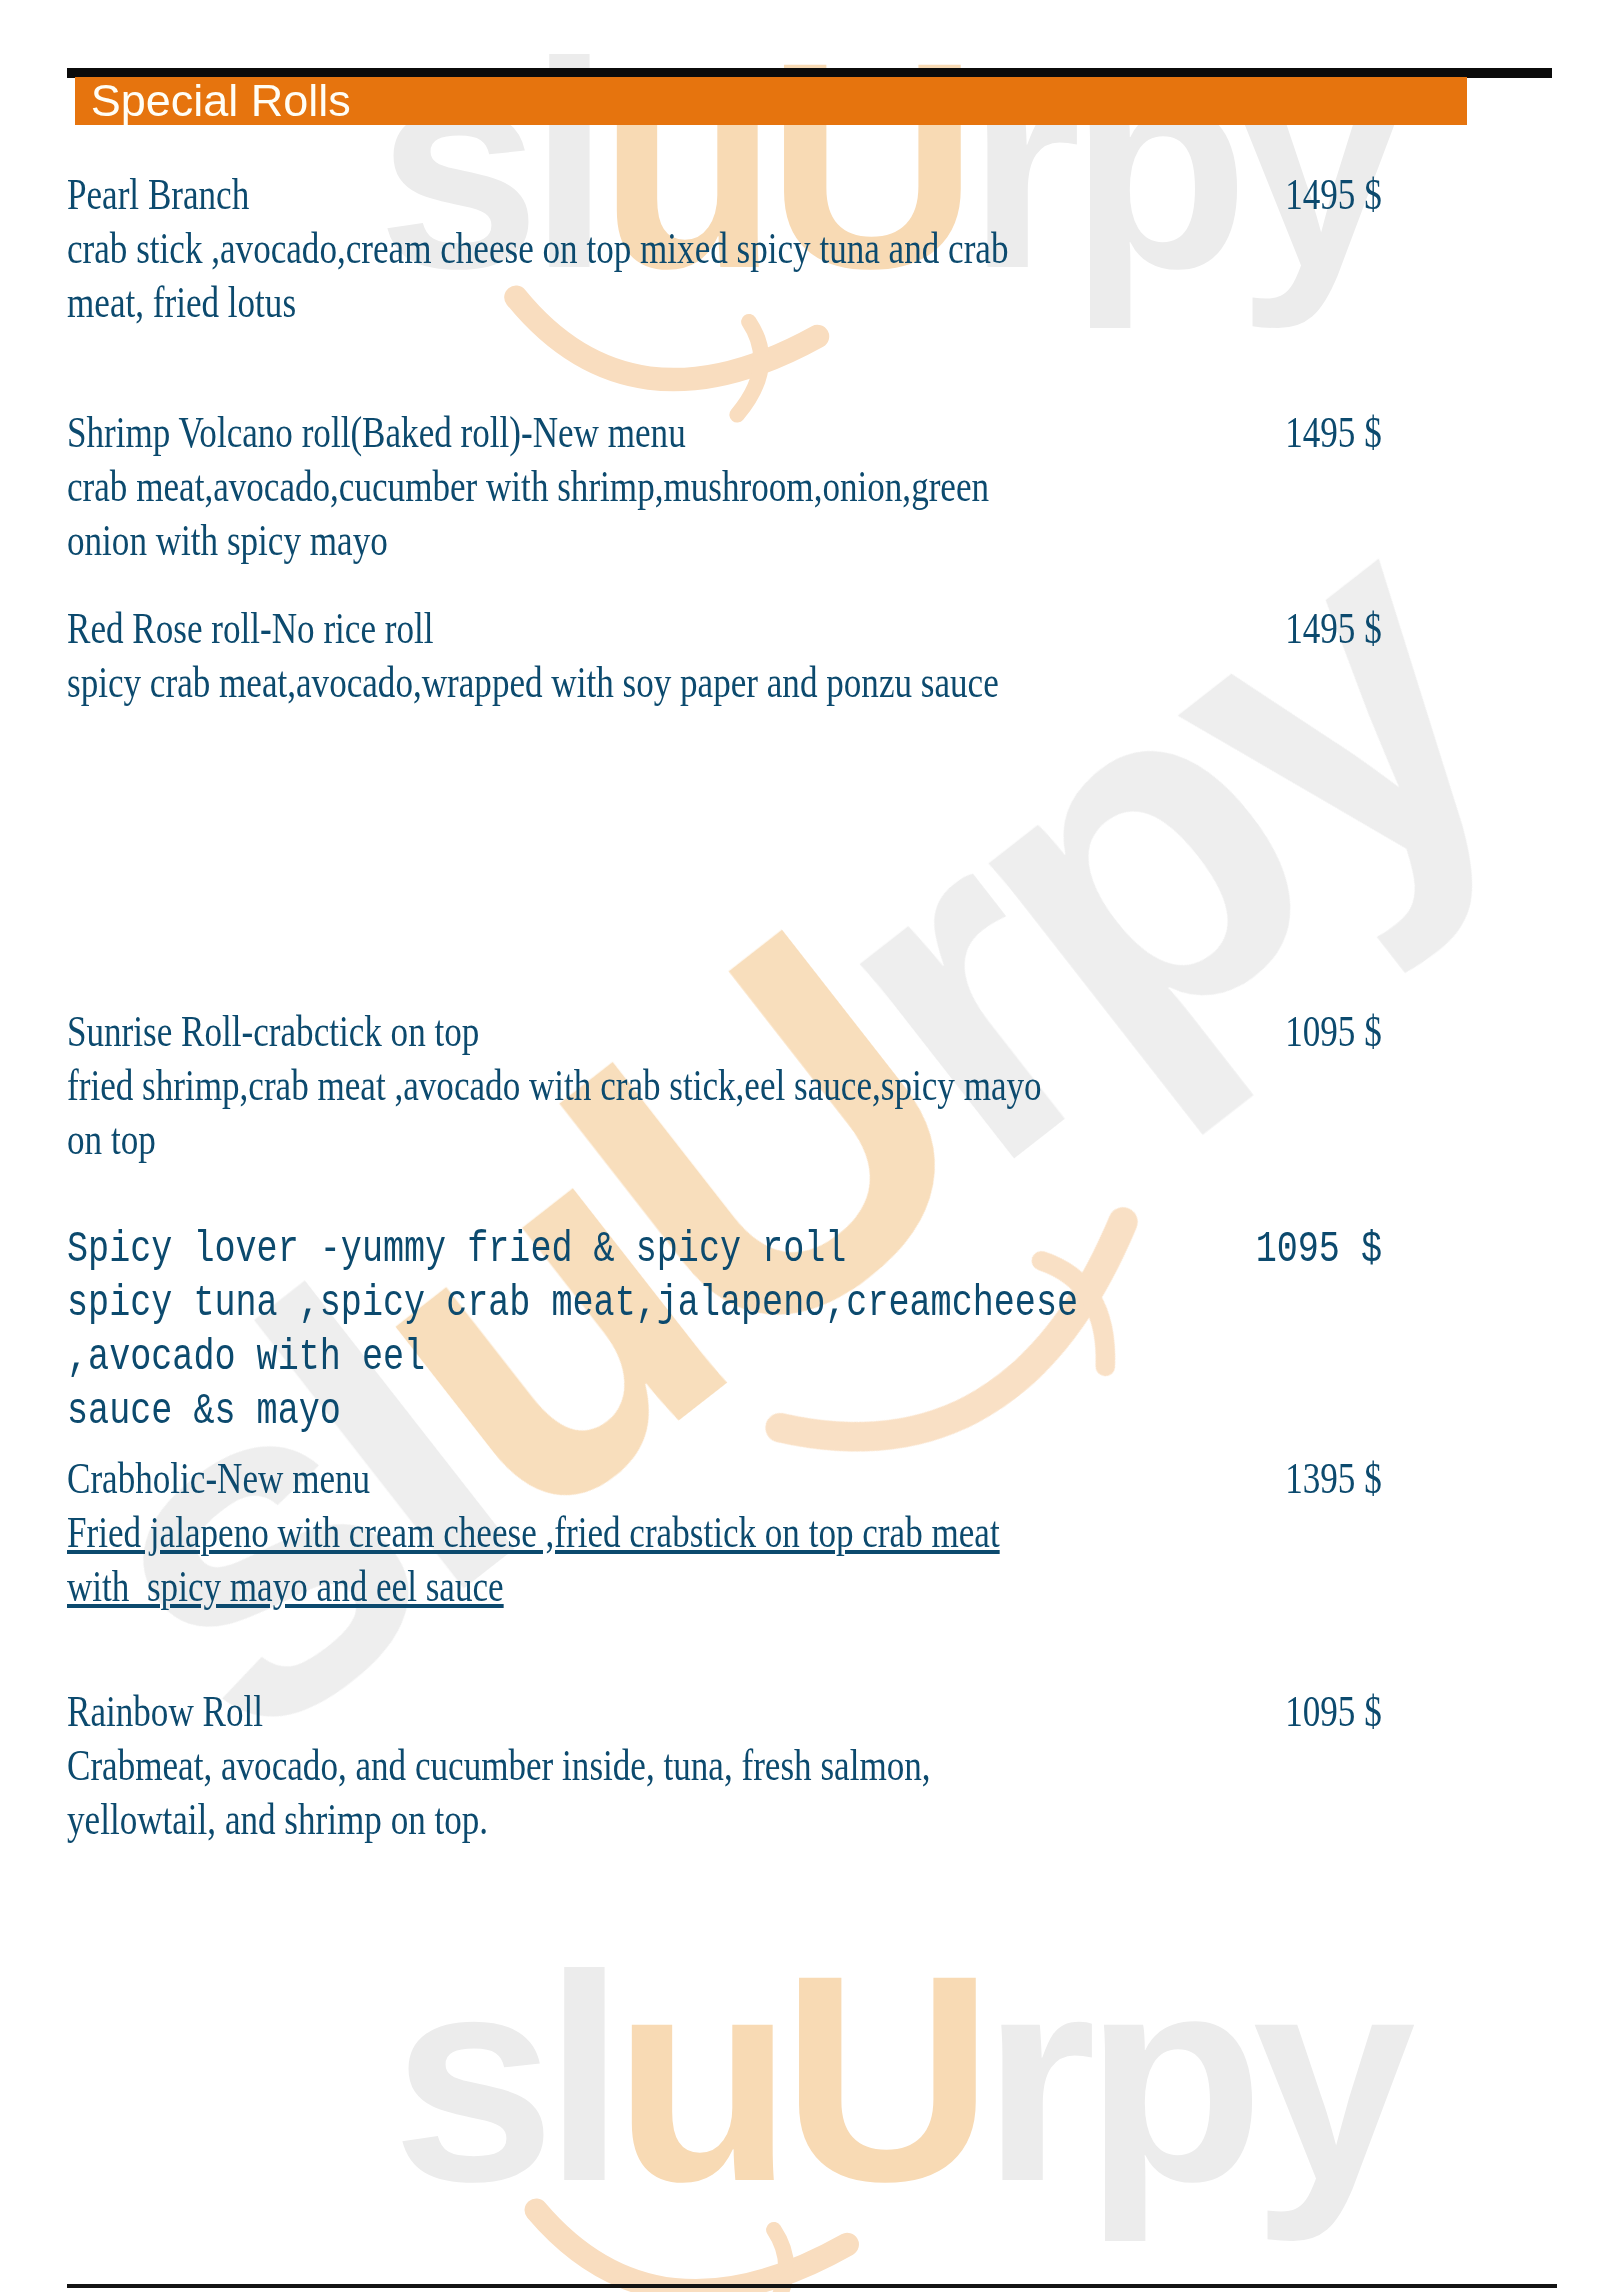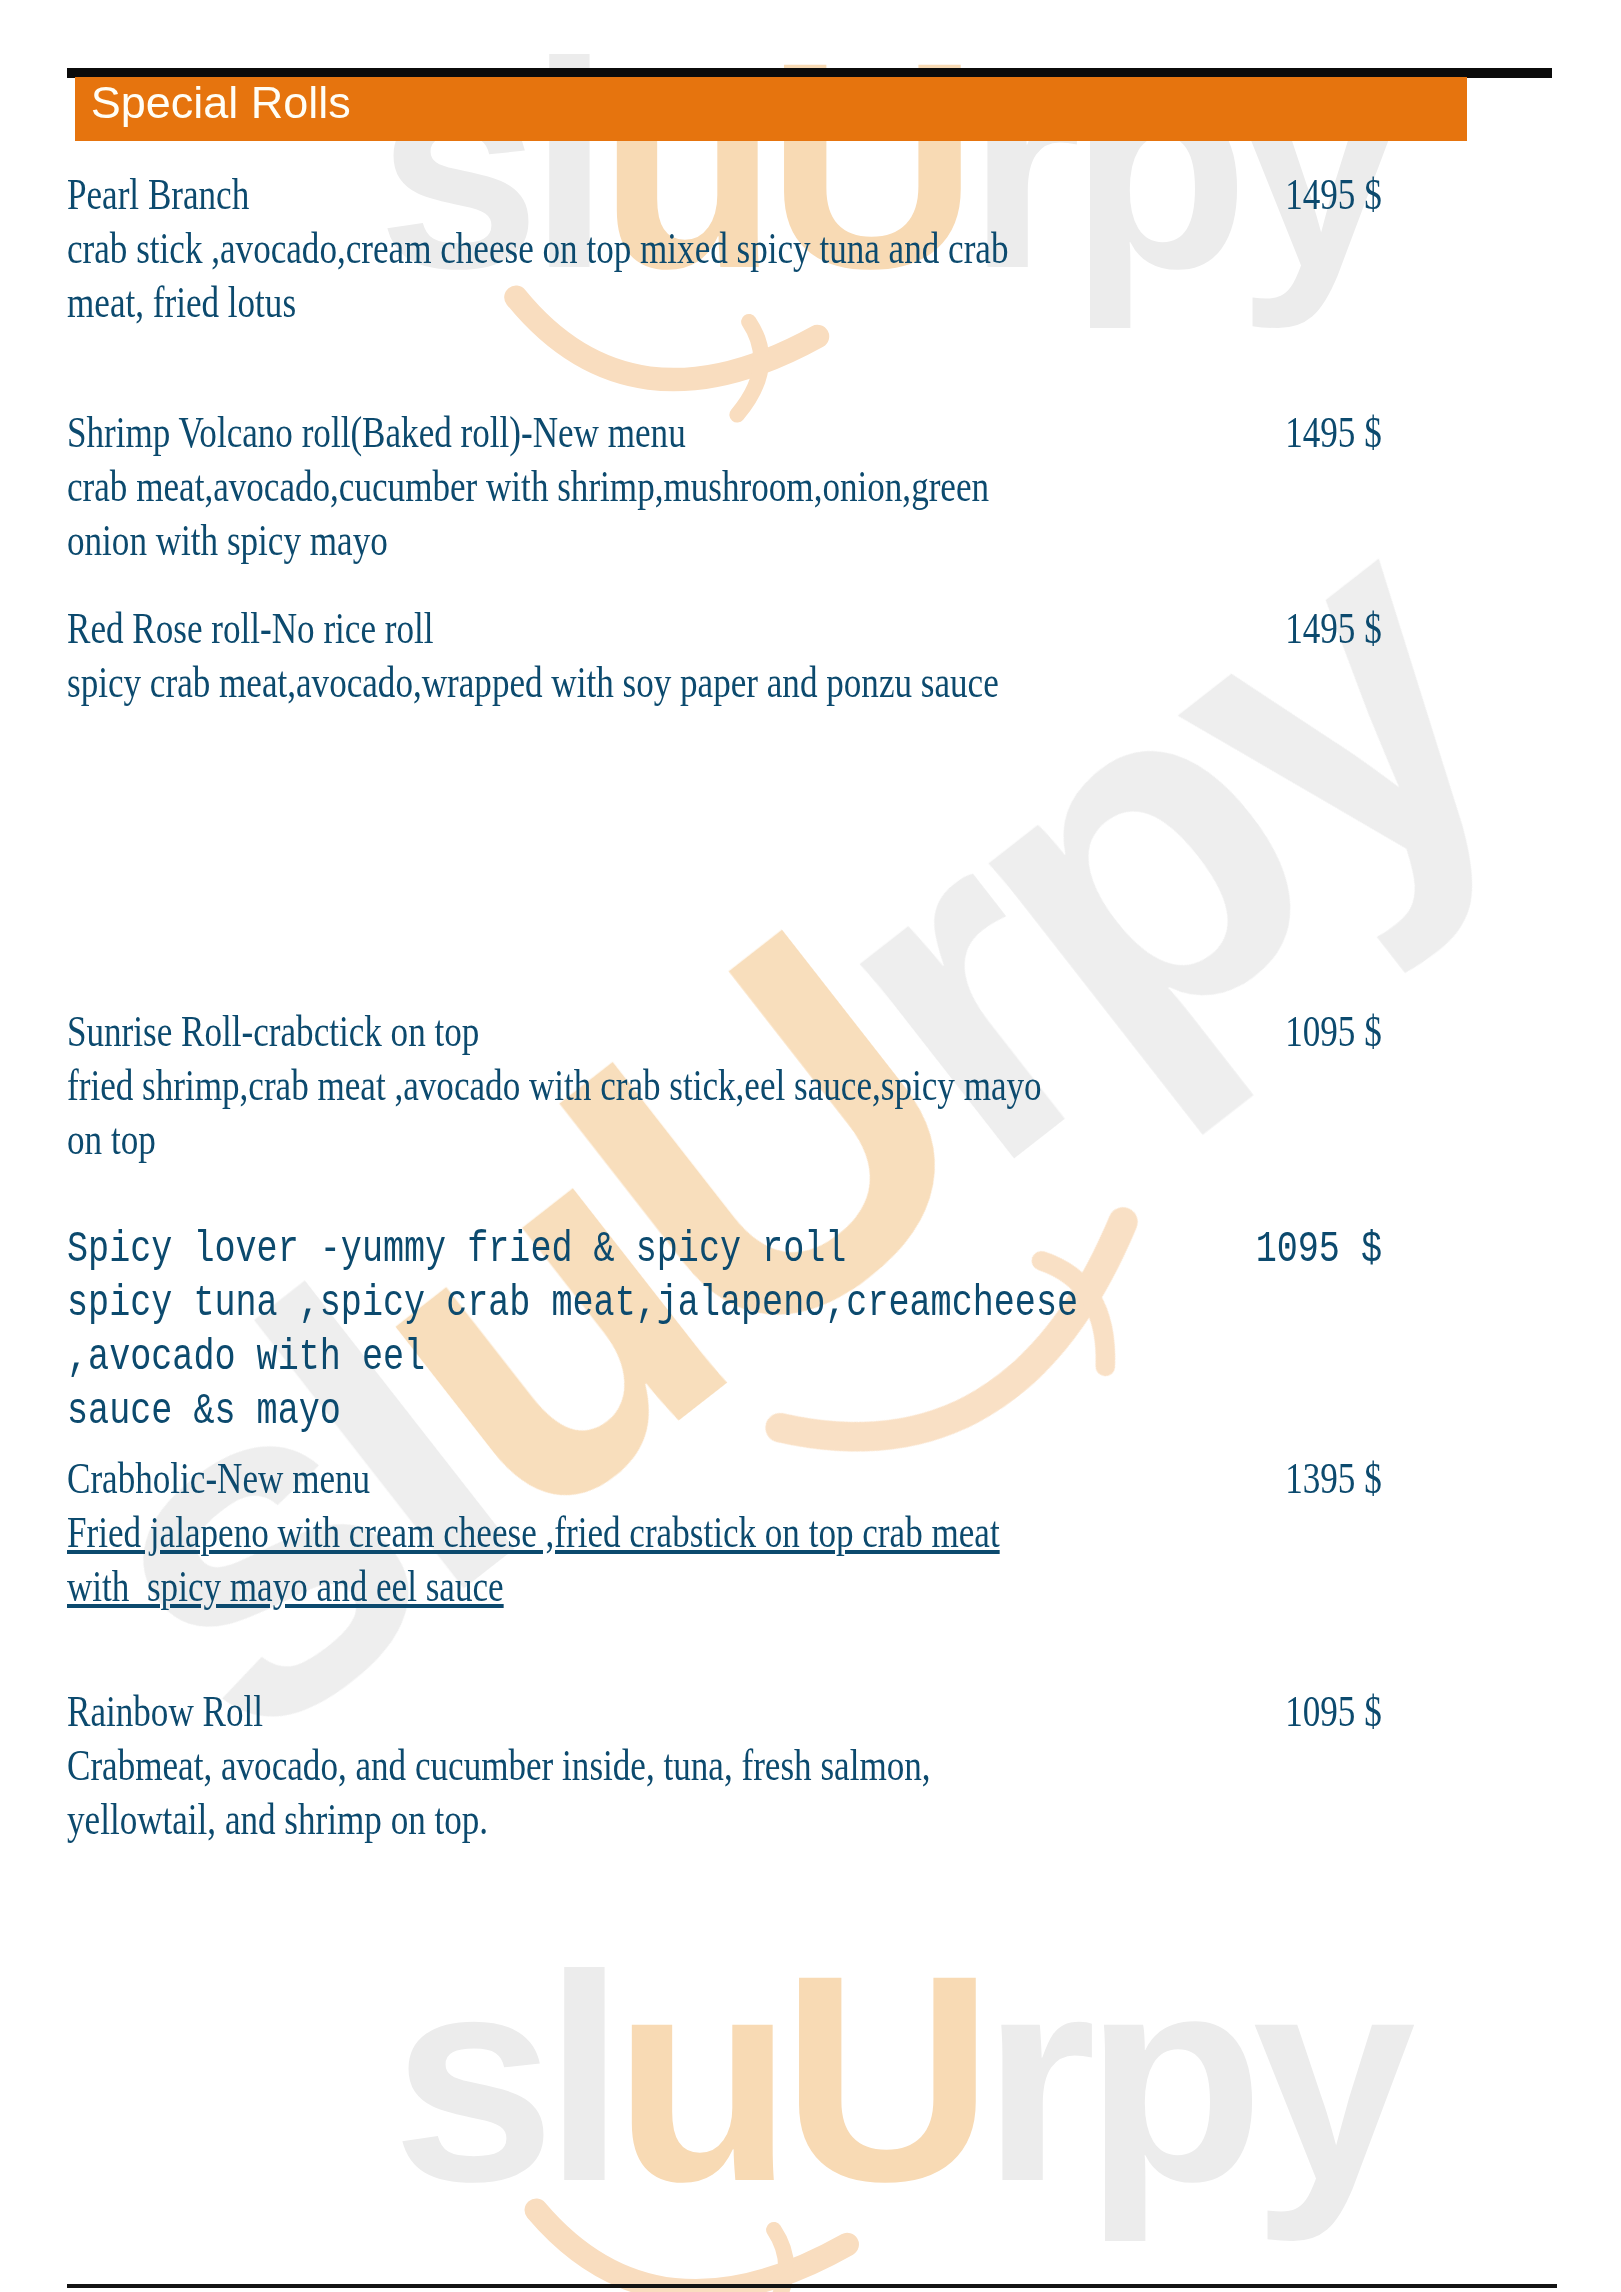--- a/index.html
+++ b/index.html
@@ -24,23 +24,23 @@
   .wm-gray{color:#ececec;}
   .wm-orange{color:#f8dab4;}
   .wm-mid{transform:rotate(-38deg);transform-origin:center center;opacity:.9;}
 
   
   .top-rule{
     position:absolute;left:67px;top:68px;width:1485px;height:9.8px;
     background:#0b0b0b;z-index:3;
   }
   .section-header{
-    position:absolute;left:75px;top:77px;width:1392px;height:64px;
+    position:absolute;left:75px;top:77px;width:1392px;height:48px;
     background:#e6740e;z-index:3;
-    display:flex;align-items:flex-start;
+    display:flex;align-items:center;
   }
   .section-title{
     font-family:"Liberation Sans", sans-serif;
     font-size:45px;
     color:#fffef6;
     padding-left:15.7px;
   }
 
   
   .item{

